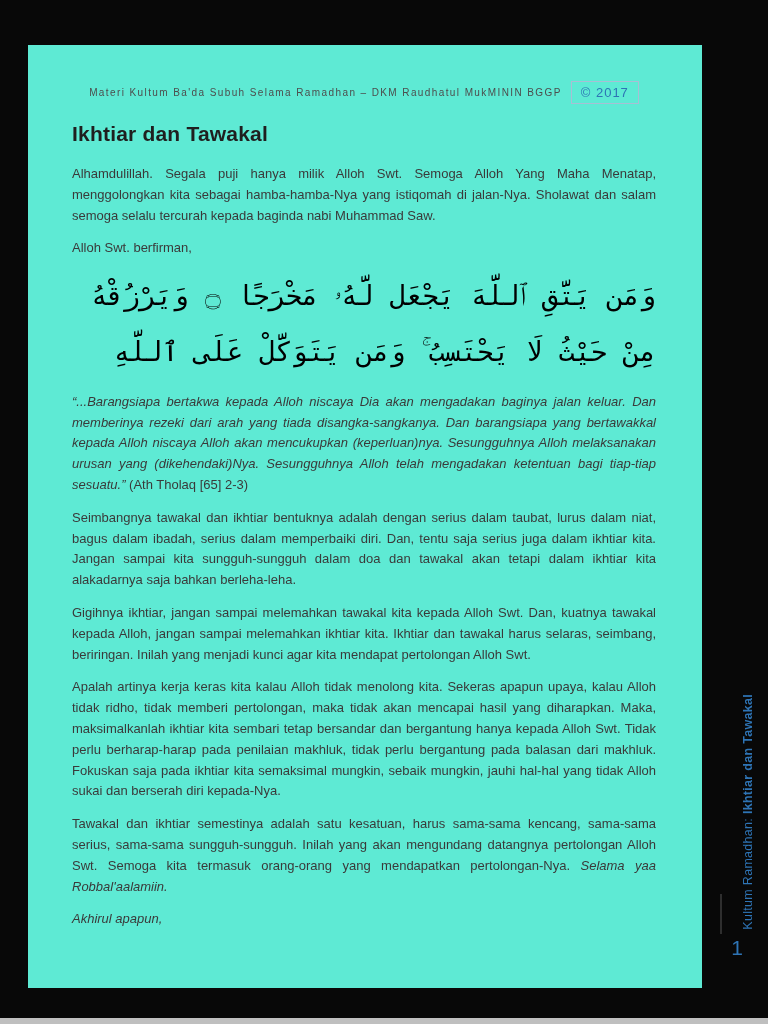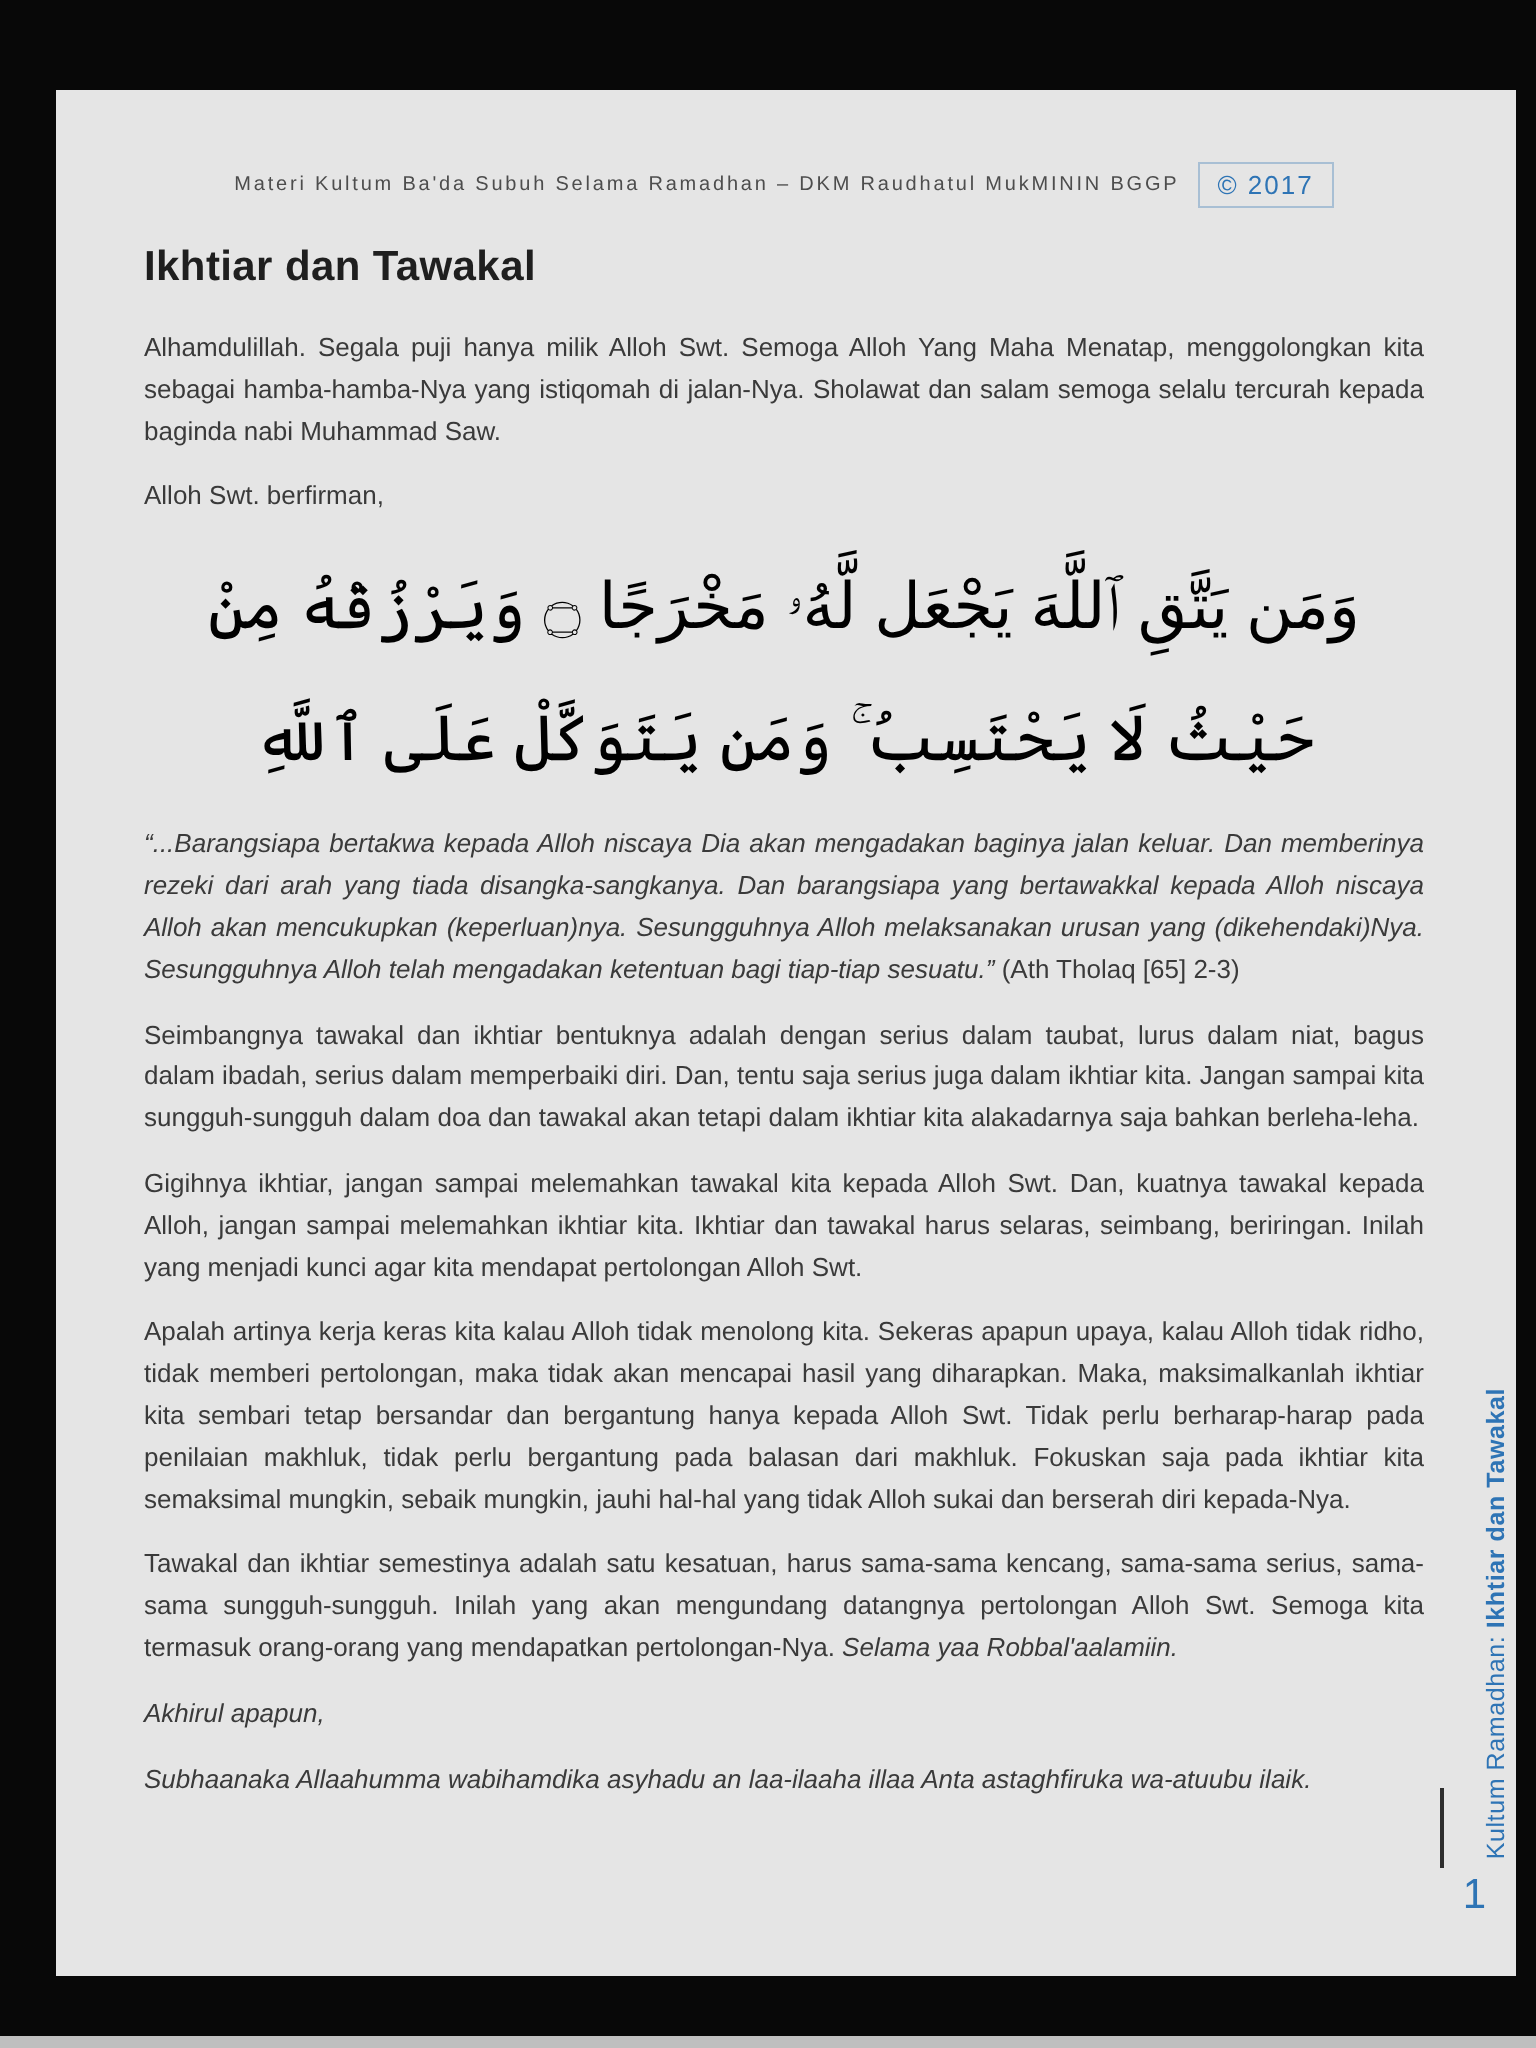--- a/index.html
+++ b/index.html
@@ -8,22 +8,22 @@
     position:relative;
     background:#080808;
     font-family:"Liberation Sans", sans-serif;
   }
   .bottom-strip {
     position:absolute; left:0; bottom:0; width:100%; height:6px;
     background:#bfbfbf;
   }
   .page {
     position:absolute; left:28px; top:45px;
-    width:730px; height:943px;
-    background:#e5e5e5;
+    width:674px; height:943px;
+    background:#5eead4;
   }
   .content { padding:36px 46px 0 44px; color:#3a3a3a; }
 
   .header-row {
     display:flex; justify-content:center; align-items:center; gap:9px;
     margin-bottom:18px;
   }
   .header-text {
     font-size:10px; letter-spacing:1.4px; color:#4d4d4d; white-space:nowrap;
   }
@@ -35,24 +35,24 @@
   .title {
     font-size:21px; font-weight:bold; color:#1f1f1f;
     margin:4px 0 18px 0; letter-spacing:0.2px;
   }
 
   p { font-size:13px; line-height:1.6; text-align:justify; margin-bottom:12px; }
   .italic { font-style:italic; }
   .no-justify { text-align:left; }
 
   .arabic {
-    direction:rtl; text-align:center;
-    font-size:32px; line-height:2.05; color:#000;
+    direction:rtl; 
+    font-size:27px; line-height:2.05; color:#000;
     margin:2px 0 10px 0;
-    font-family:Liberation Sans, sans-serif;
+    font-family:Liberation Mono, monospace;
   }
 
   .vertical-label {
     position:absolute; right:13px; bottom:94px;
     writing-mode:vertical-rl; transform:rotate(180deg);
     font-size:12.5px; color:#2E74B5; white-space:nowrap; letter-spacing:0.3px;
   }
   .vertical-label b { font-weight:bold; }
 
   .page-rule {
@@ -91,21 +91,20 @@
     <p>Seimbangnya tawakal dan ikhtiar bentuknya adalah dengan serius dalam taubat, lurus dalam niat, bagus dalam ibadah, serius dalam memperbaiki diri. Dan, tentu saja serius juga dalam ikhtiar kita. Jangan sampai kita sungguh-sungguh dalam doa dan tawakal akan tetapi dalam ikhtiar kita alakadarnya saja bahkan berleha-leha.</p>
 
     <p>Gigihnya ikhtiar, jangan sampai melemahkan tawakal kita kepada Alloh Swt. Dan, kuatnya tawakal kepada Alloh, jangan sampai melemahkan ikhtiar kita. Ikhtiar dan tawakal harus selaras, seimbang, beriringan. Inilah yang menjadi kunci agar kita mendapat pertolongan Alloh Swt.</p>
 
     <p>Apalah artinya kerja keras kita kalau Alloh tidak menolong kita. Sekeras apapun upaya, kalau Alloh tidak ridho, tidak memberi pertolongan, maka tidak akan mencapai hasil yang diharapkan. Maka, maksimalkanlah ikhtiar kita sembari tetap bersandar dan bergantung hanya kepada Alloh Swt. Tidak perlu berharap-harap pada penilaian makhluk, tidak perlu bergantung pada balasan dari makhluk. Fokuskan saja pada ikhtiar kita semaksimal mungkin, sebaik mungkin, jauhi hal-hal yang tidak Alloh sukai dan berserah diri kepada-Nya.</p>
 
     <p><span>Tawakal dan ikhtiar semestinya adalah satu kesatuan, harus sama-sama kencang, sama-sama serius, sama-sama sungguh-sungguh. Inilah yang akan mengundang datangnya pertolongan Alloh Swt. Semoga kita termasuk orang-orang yang mendapatkan pertolongan-Nya. </span><span class="italic">Selama yaa Robbal'aalamiin.</span></p>
 
     <p class="italic no-justify">Akhirul apapun,</p>
 
-    <p class="italic no-justify">Subhaanaka Allaahumma wabihamdika asyhadu an laa-ilaaha illaa Anta astaghfiruka wa-atuubu ilaik.</p>
 
   </div>
 </div>
 
 <div class="vertical-label"><span>Kultum Ramadhan: </span><b>Ikhtiar dan Tawakal</b></div>
 
 <div class="page-rule"></div>
 
 <div class="page-number">1</div>
 

